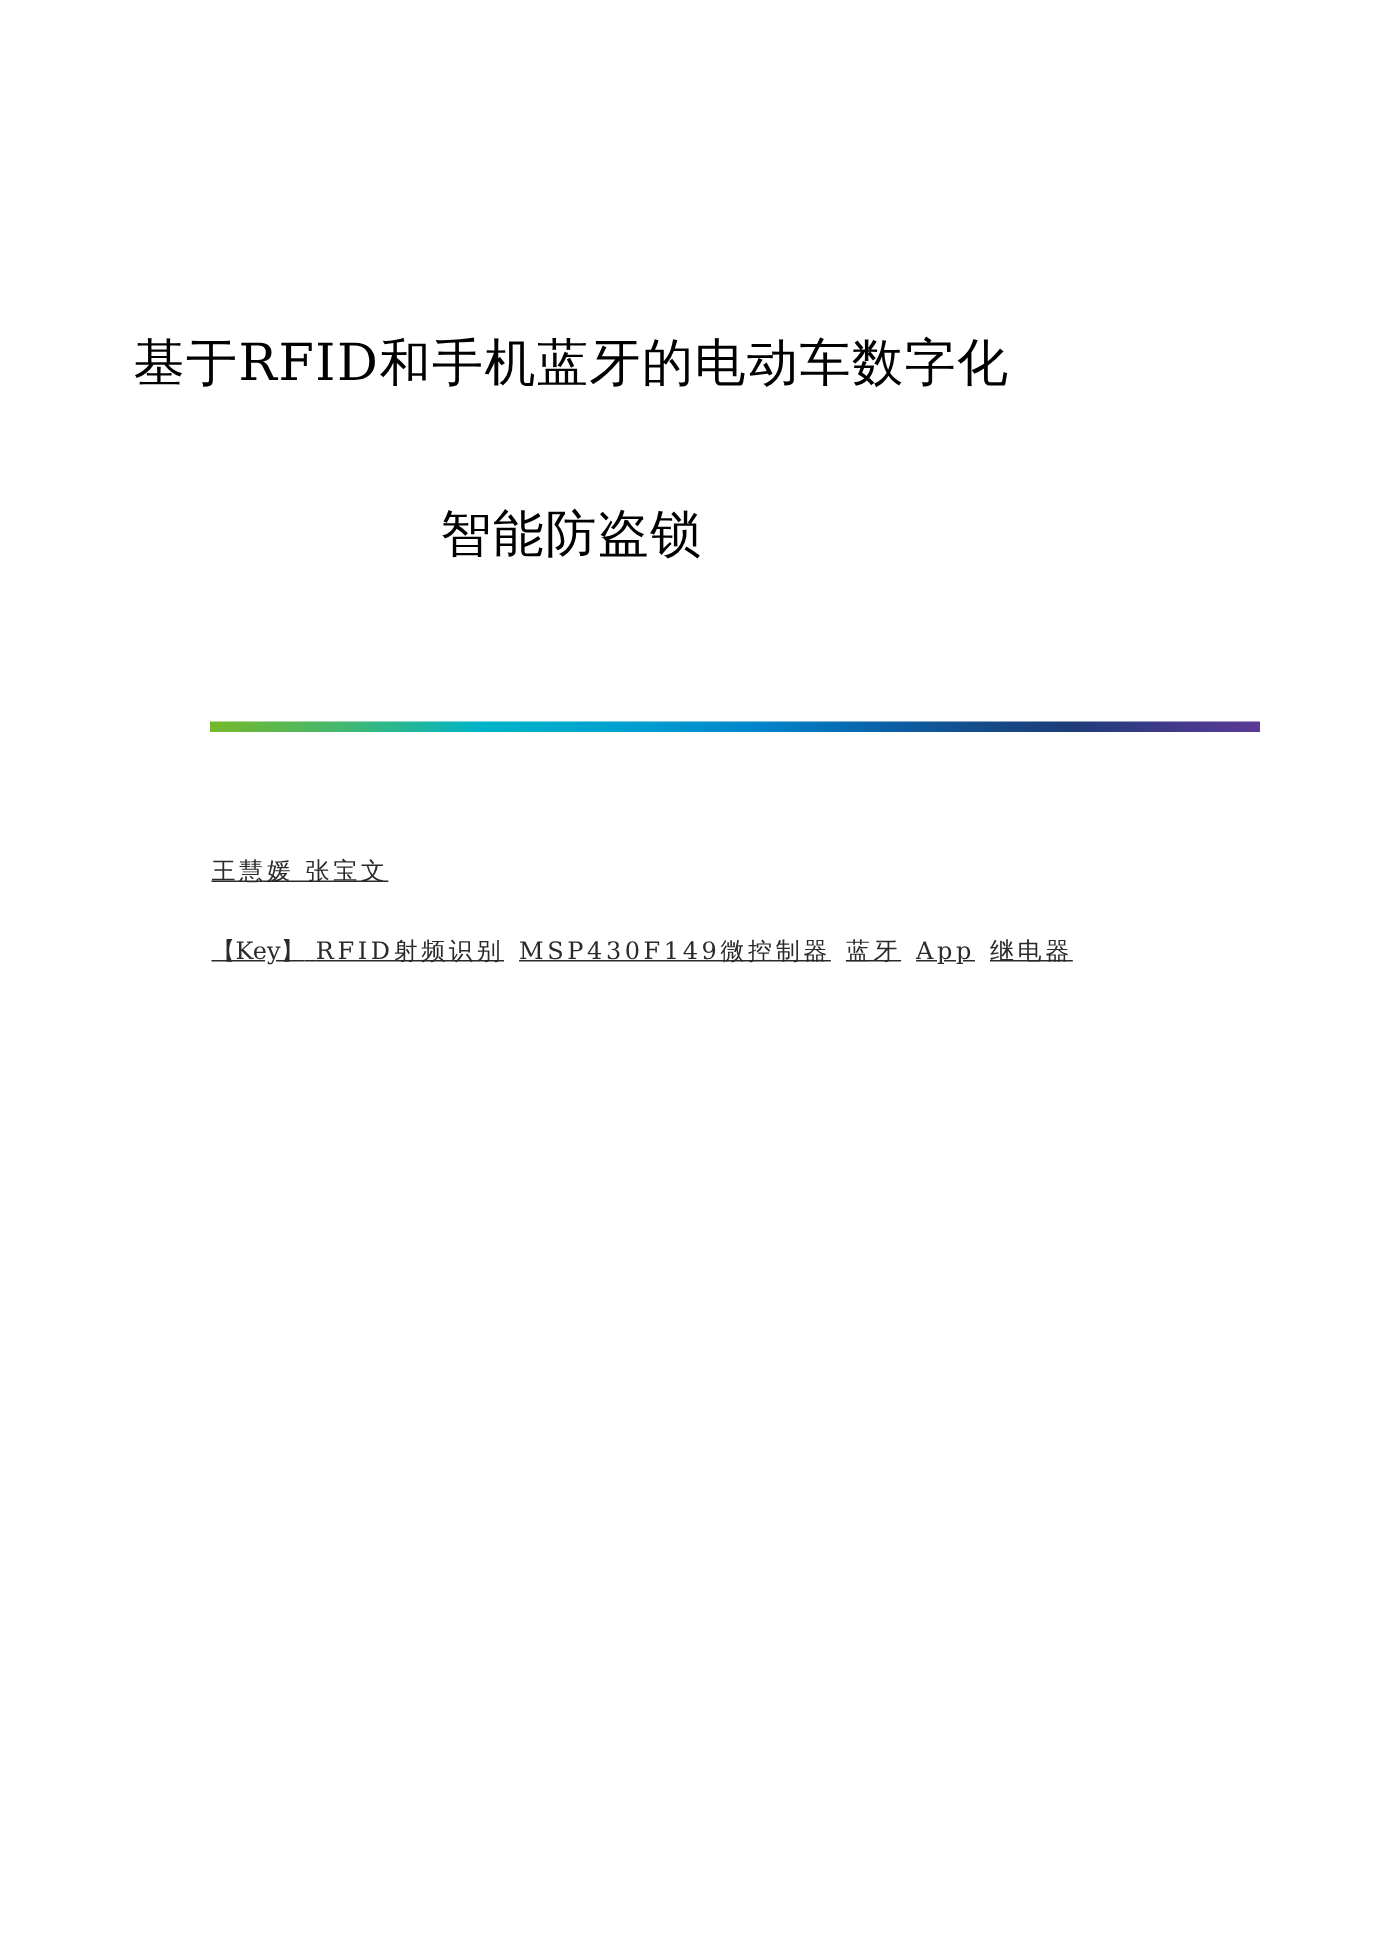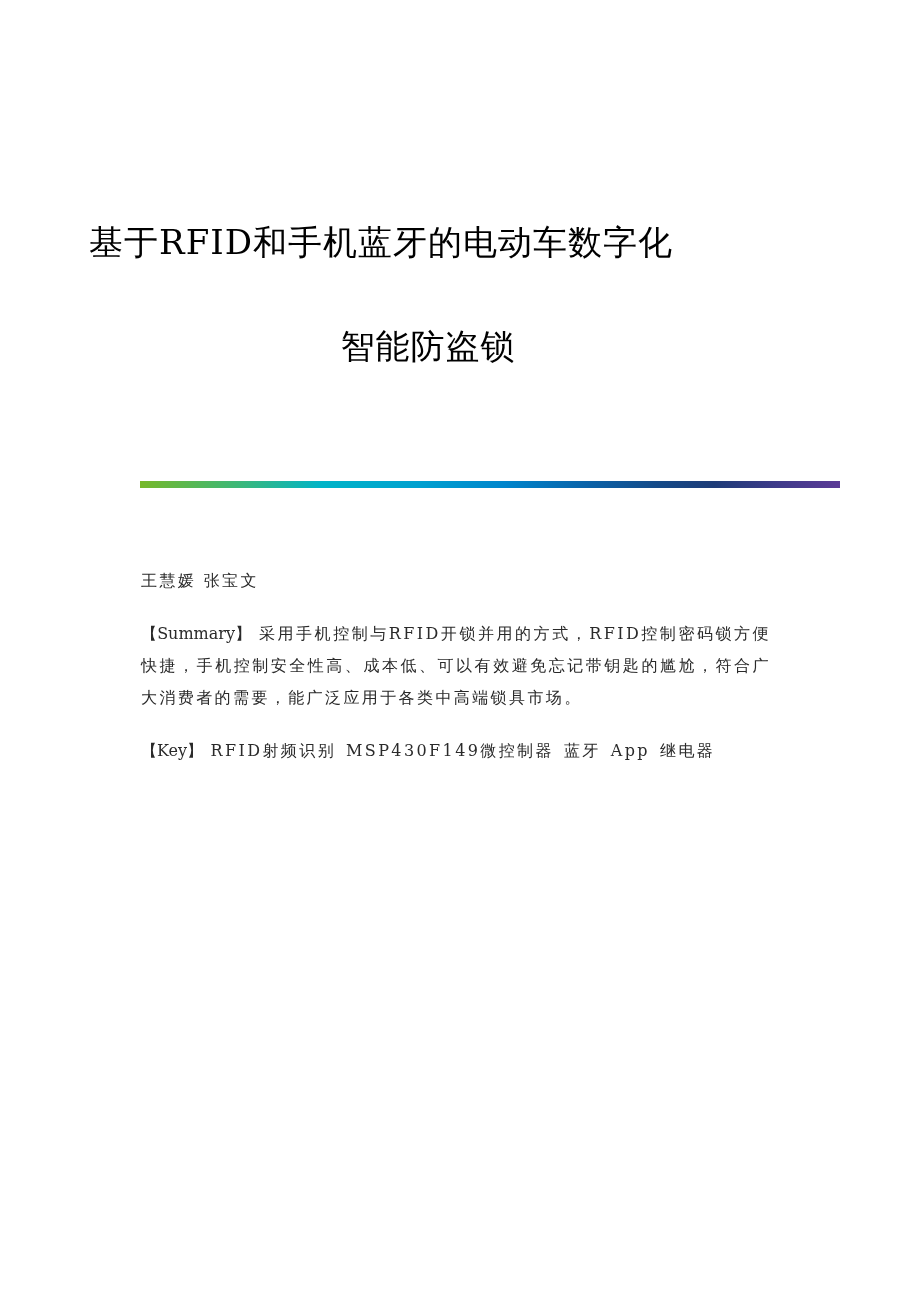--- a/index.html
+++ b/index.html
@@ -21,21 +21,21 @@
       width: 762px;
       text-align: center;
       font-family: "DejaVu Serif", "Liberation Serif", serif;
       font-size: 34px;
       color: #000000;
       letter-spacing: 1px;
       white-space: nowrap;
       line-height: 40px;
     }
     .title-line-1 { top: 222px; }
-    .title-line-2 { top: 326px; margin-left: 47px; }
+    .title-line-2 { top: 336px; }
 
     .divider {
       position: absolute;
       left: 140px;
       top: 481px;
       width: 700px;
       height: 7px;
       background: linear-gradient(to right,
         #76b82a 0%,
         #3cb878 14%,
@@ -56,35 +56,35 @@
       width: 630px;
       font-size: 16px;
       line-height: 32px;
       color: #2a2a2a;
       letter-spacing: 2.4px;
     }
     .para {
       margin: 0;
       padding: 0;
       text-align: justify;
+      text-decoration: underline;
     }
     .authors { margin-bottom: 21px; }
     .summary { margin-bottom: 21px; }
     .keywords { margin-bottom: 18px; }
     .bracket-label { letter-spacing: 0; }
     .kw-item { margin-right: 10px; }
   </style>
 </head>
 <body>
 
 <div class="title title-line-1">基于RFID和手机蓝牙的电动车数字化</div>
 <div class="title title-line-2">智能防盗锁</div>
 
 <div class="divider"></div>
 
 <div class="content">
   <p class="para authors">王慧媛 张宝文</p>
 
-  <p class="para summary"><span class="bracket-label">【Summary】</span> <span>采用手机控制与RFID开锁并用的方式，RFID控制密码锁方便快捷，手机控制安全性高、成本低、可以有效避免忘记带钥匙的尴尬，符合广大消费者的需要，能广泛应用于各类中高端锁具市场。</span></p>
 
   <p class="para keywords"><span class="bracket-label">【Key】</span> <span class="kw-item">RFID射频识别</span><span class="kw-item">MSP430F149微控制器</span><span class="kw-item">蓝牙</span><span class="kw-item">App</span><span class="kw-item">继电器</span></p>
 
 </div>
 
 </body></html>

